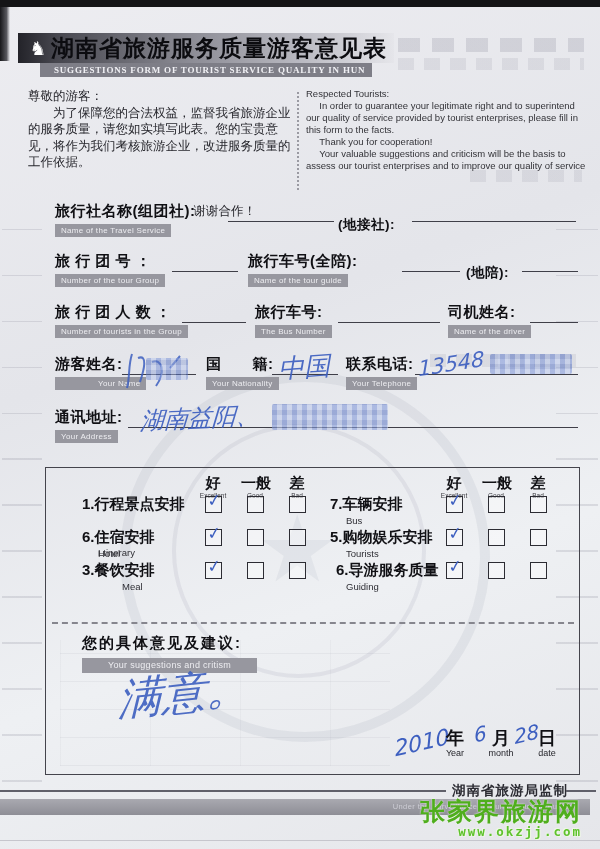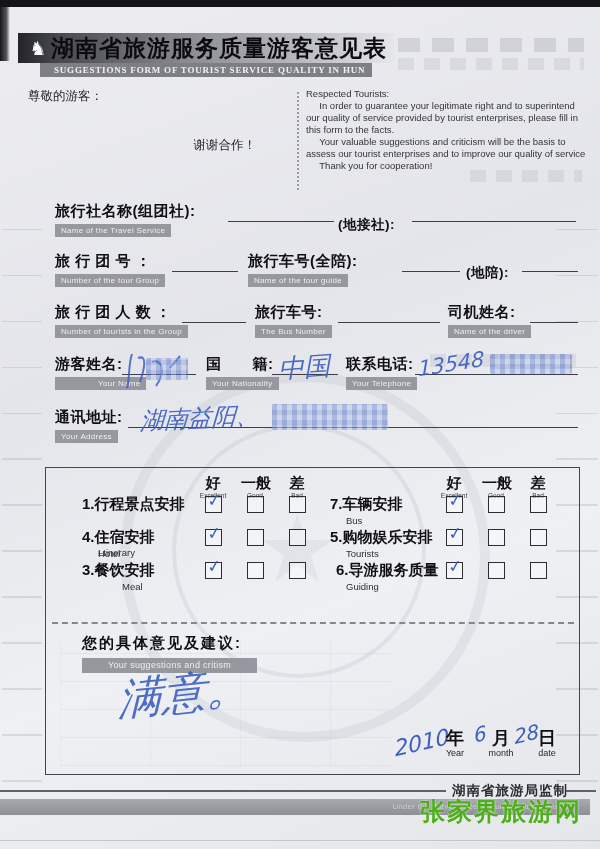--- a/index.html
+++ b/index.html
@@ -106,28 +106,29 @@
   <div class="bleed soft" style="left:430px;top:354px;width:150px;height:13px;"></div>
 
   <div class="titlebar">
     <span class="horse">♞</span>
     <span class="title-cn">湖南省旅游服务质量游客意见表</span>
   </div>
   <div class="subtitlebar">SUGGESTIONS FORM OF TOURIST SERVICE QUALITY IN HUN</div>
 
   <div class="intro-cn">
     <div>尊敬的游客：</div>
+    <div class="body">为了保障您的合法权益，监督我省旅游企业的服务质量，请您如实填写此表。您的宝贵意见，将作为我们考核旅游企业，改进服务质量的工作依据。</div>
     <div class="closing">谢谢合作！</div>
   </div>
   <div class="intro-divider"></div>
   <div class="intro-en">
     <div>Respected Tourists:</div>
     <div class="p">In order to guarantee your legitimate right and to superintend our quality of service provided by tourist enterprises, please fill in this form to the facts.</div>
+    <div class="p">Thank you for cooperation!</div>
     <div class="p">Your valuable suggestions and criticism will be the basis to assess our tourist enterprises and to improve our quality of service</div>
-    <div class="p">Thank you for cooperation!</div>
   </div>
 
   <div class="lbl" style="left:55px;top:202px;">旅行社名称(组团社):</div>
   <div class="chip" style="left:55px;top:224px;">Name of the Travel Service</div>
   <div class="uline" style="left:228px;top:221px;width:106px;"></div>
   <div class="lbl small" style="left:338px;top:216px;">(地接社):</div>
   <div class="uline" style="left:412px;top:221px;width:164px;"></div>
 
   <div class="lbl" style="left:55px;top:252px;">旅 行 团 号 ：</div>
   <div class="chip" style="left:55px;top:274px;">Number of the tour Group</div>
@@ -200,21 +201,21 @@
       <div class="en">Good</div>
     </div>
     <div class="colhead">
       <div class="cn">差</div>
       <div class="en">Bad</div>
     </div>
   </div>
 
   <div class="item-lbl" style="left:82px;top:495px;">1.行程景点安排</div>
   <div class="item-sub" style="left:98px;top:515px;margin-top:32px;">Ltinerary</div>
-  <div class="item-lbl" style="left:82px;top:528px;">4.住宿安排</div>
+  <div class="item-lbl" style="left:82px;top:528px;">6.住宿安排</div>
   <div class="item-sub" style="left:98px;top:548px;">Hotel</div>
   <div class="item-lbl" style="left:82px;top:561px;">3.餐饮安排</div>
   <div class="item-sub" style="left:98px;top:581px;margin-left:24px;">Meal</div>
 
   <div class="item-lbl" style="left:330px;top:495px;">7.车辆安排</div>
   <div class="item-sub" style="left:346px;top:515px;">Bus</div>
   <div class="item-lbl" style="left:330px;top:528px;">5.购物娱乐安排</div>
   <div class="item-sub" style="left:346px;top:548px;">Tourists</div>
   <div class="item-lbl" style="left:330px;top:561px;margin-left:6px;">6.导游服务质量</div>
   <div class="item-sub" style="left:346px;top:581px;">Guiding</div>
@@ -345,15 +346,16 @@
     </div>
   </div>
   <div class="hand-num" style="left:474px;top:722px;font-size:20px;">6</div>
   <div class="hand-num" style="left:514px;top:722px;font-size:20px;">28</div>
 
   <div class="foot-rule-l"></div>
   <div class="foot-super">湖南省旅游局监制</div>
   <div class="foot-rule-r"></div>
   <div class="foot-bar">Under the Surveillance of Hunan Tourism Bureau</div>
   <div class="wm-name">张家界旅游网</div>
+  <div class="wm-url">www.okzjj.com</div>
   <div class="foot-line"></div>
 
 </div>
 
 </body></html>

